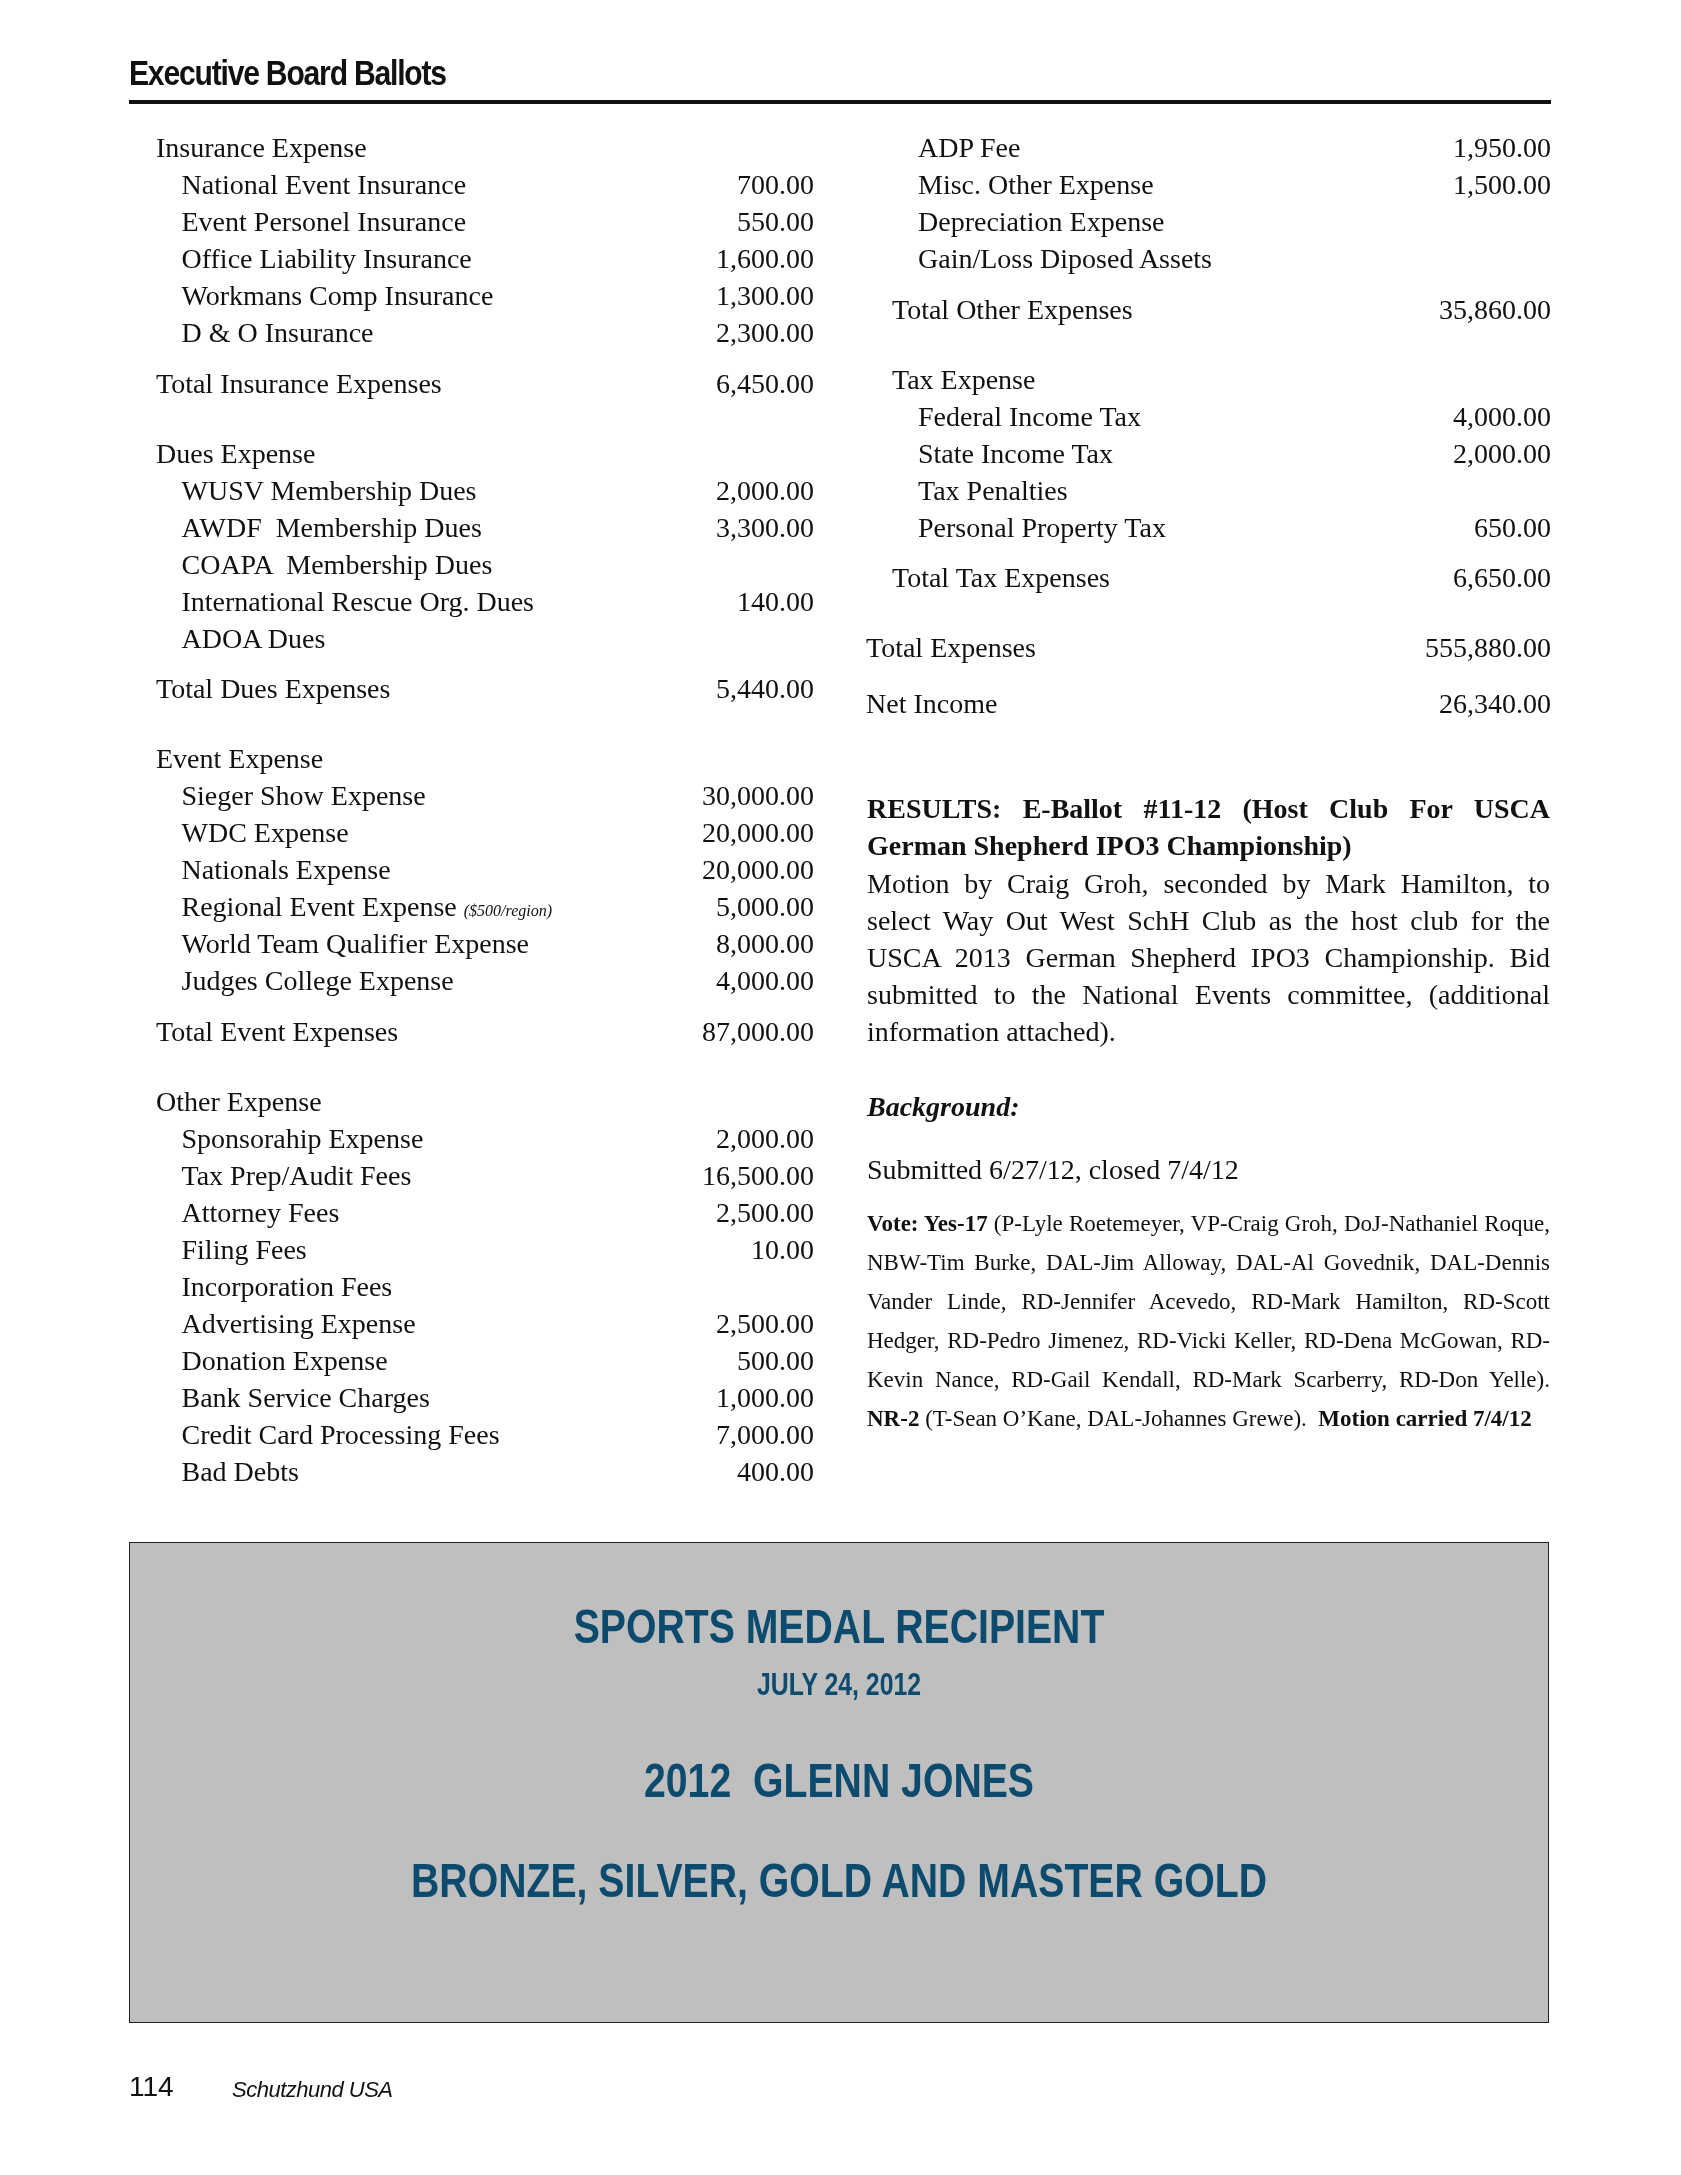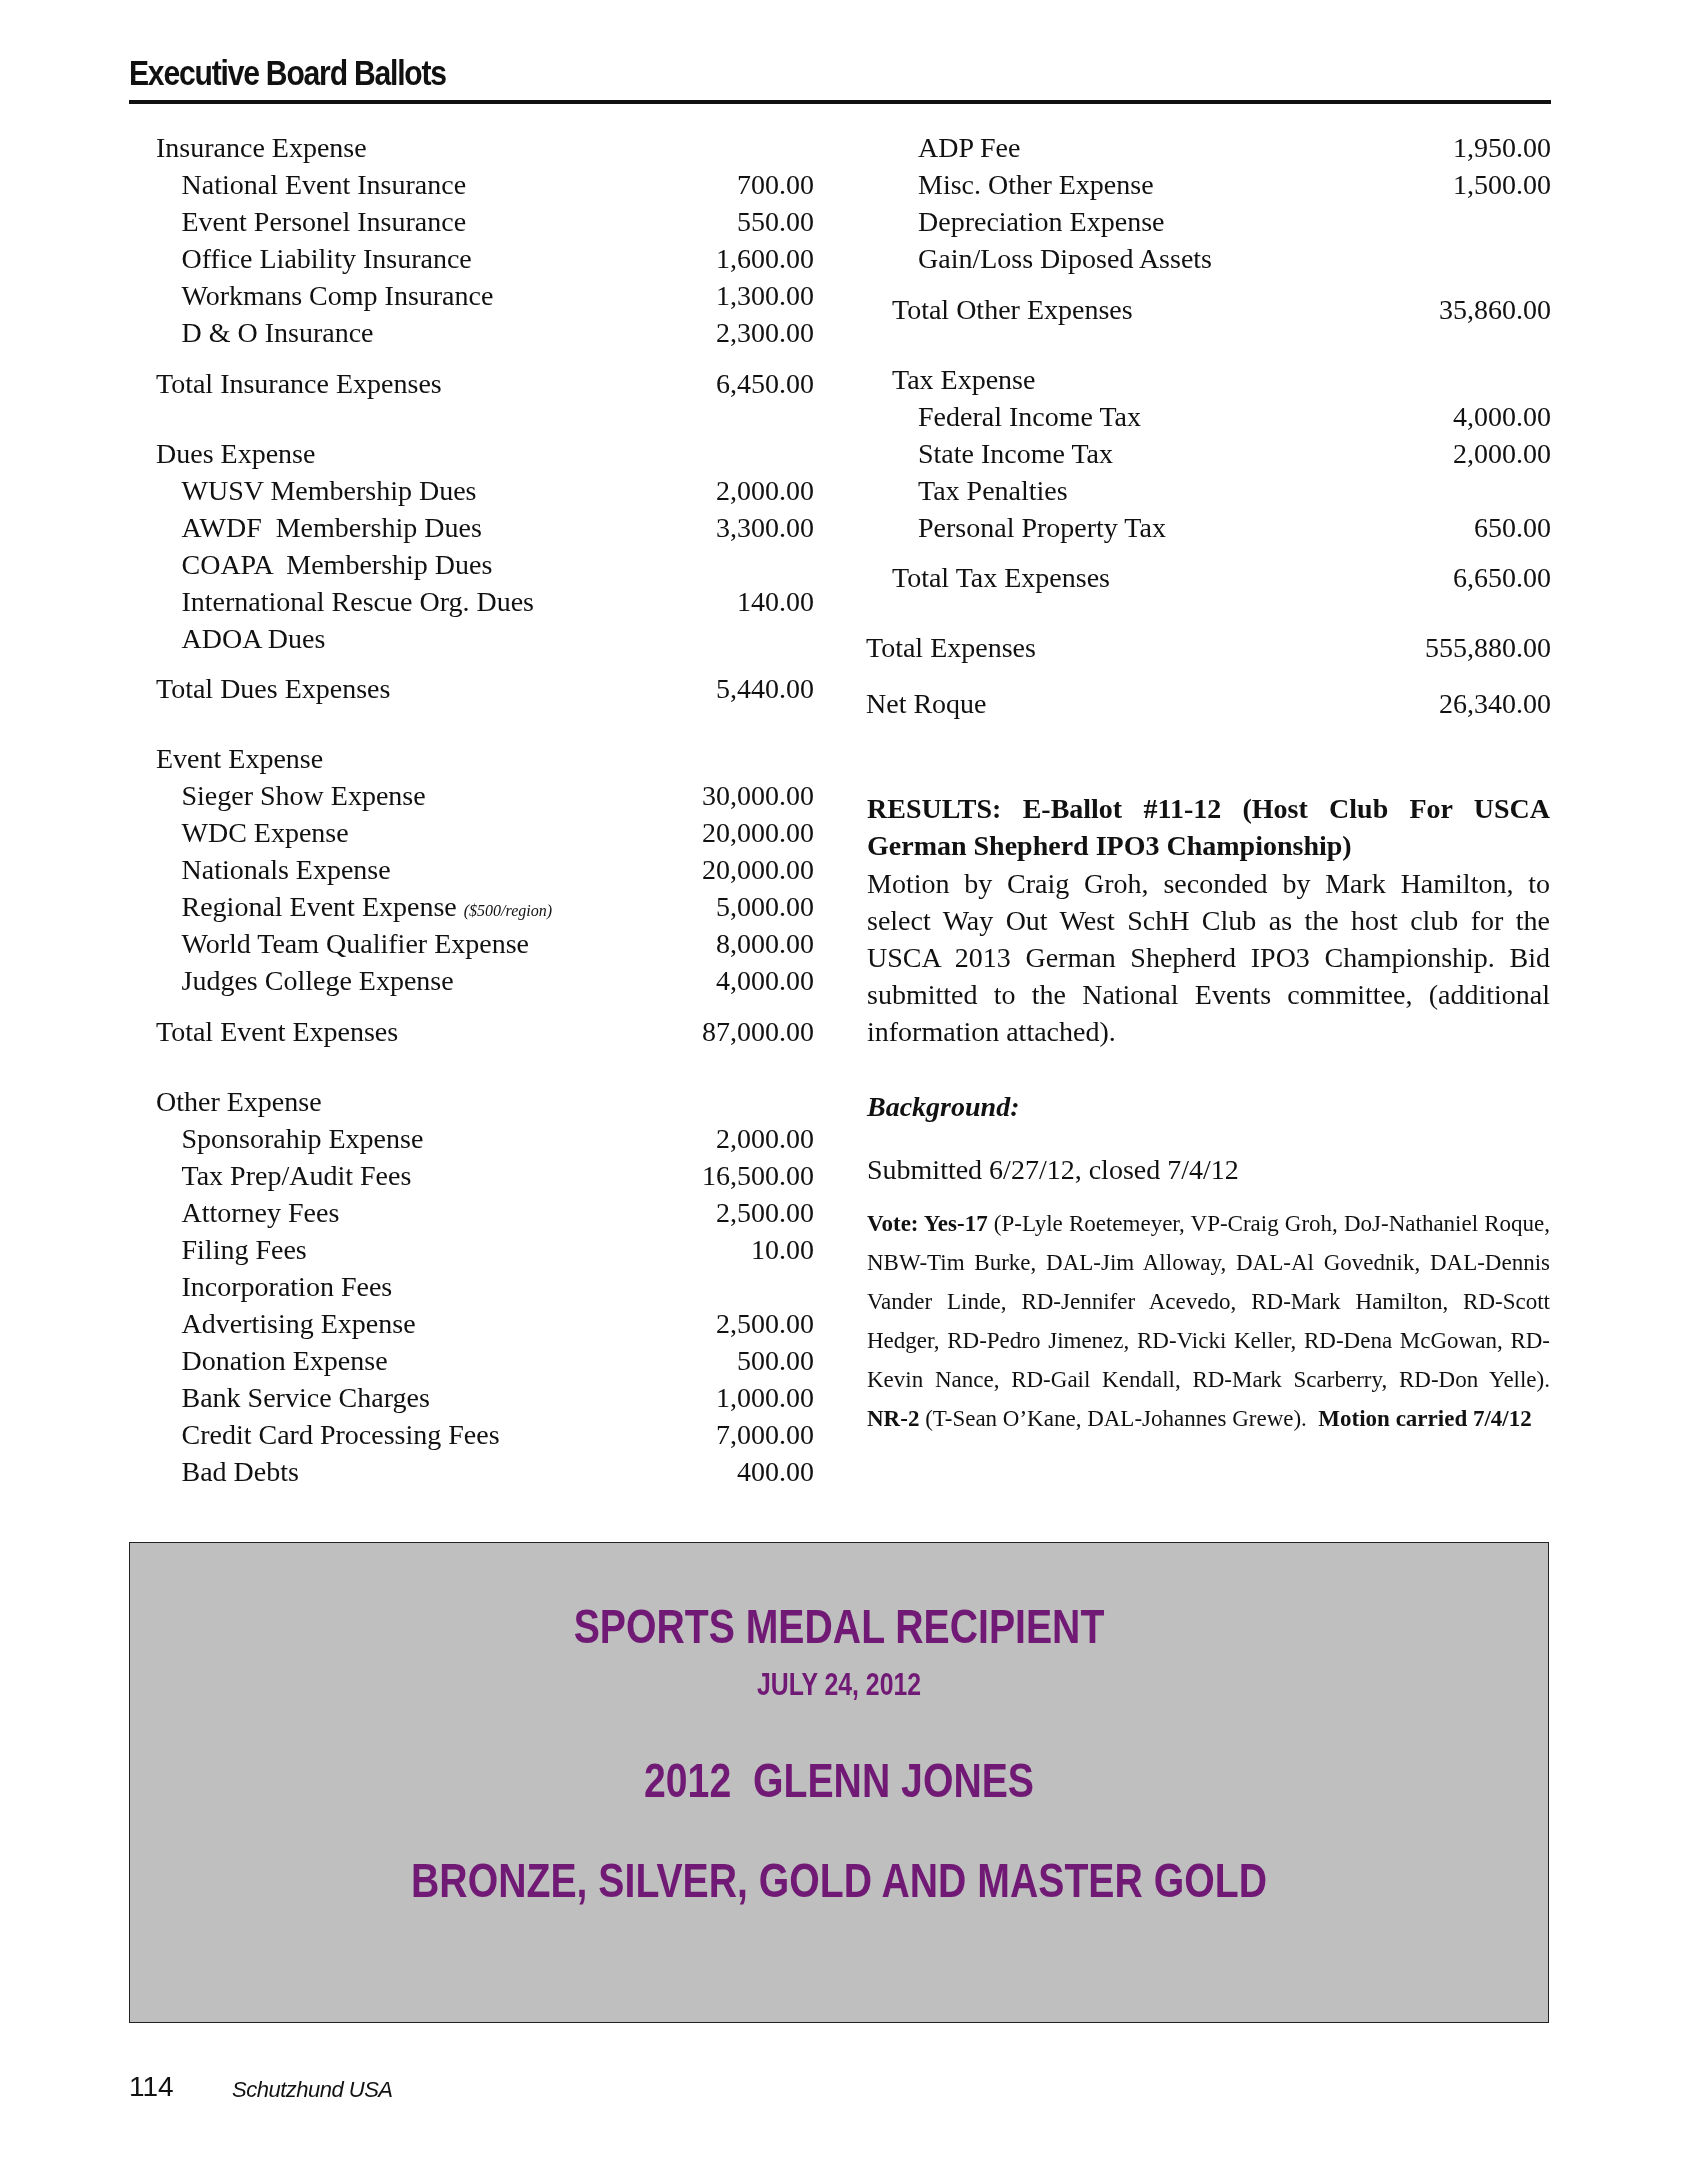--- a/index.html
+++ b/index.html
@@ -27,21 +27,21 @@
   #right-col .row.heading .lbl { left:26px; }
   #right-col .row.total.sub .lbl { left:26px; }
 
   #ballot { position:absolute; left:866px; top:789px; width:685px; font-family:"Liberation Serif", serif; font-size:28px; line-height:37px; text-align:justify; }
   #ballot p { margin:1px; }
   #ballot .b { font-weight:bold; }
   #ballot .it { font-style:italic; font-weight:bold; }
   #ballot .sp { height:36px; }
   #vote { font-size:23px; line-height:39px; text-align:justify; margin-top:16.4px !important; }
 
-  #medal-box { position:absolute; left:129px; top:1542px; width:1418px; height:479px; background:#bfbfbf; border:1.8px solid #222; box-sizing:content-box; text-align:center; font-family:"Liberation Sans", "DejaVu Sans", sans-serif; font-weight:bold; color:#701a75; }
+  #medal-box { position:absolute; left:129px; top:1542px; width:1418px; height:479px; background:#bfbfbf; border:1.8px solid #222; box-sizing:content-box; text-align:center; font-family:"Liberation Sans", "DejaVu Sans", sans-serif; font-weight:bold; color:#0c4a6e; }
   #medal-box div { position:absolute; left:0; right:0; transform:scaleX(0.8); }
   #medal-title { top:55px; font-size:49px; }
   #medal-date { top:124px; font-size:31px; }
   #medal-name { top:209px; font-size:49px; }
   #medal-levels { top:309px; font-size:49px; }
 
   #page-number { position:absolute; left:129px; top:2071px; font-family:"Liberation Sans", sans-serif; font-size:28px; }
   #publication { position:absolute; left:232px; top:2077px; font-family:"Liberation Sans", sans-serif; font-style:italic; font-size:22px; letter-spacing:-0.5px; }
 </style>
 </head>
@@ -233,21 +233,21 @@
       <span class="lbl">Total Tax Expenses</span>
       <span class="val">6,650.00</span>
     </div>
   <div class="gap"></div>
 
   <div class="row total" style="margin-top:0">
       <span class="lbl">Total Expenses</span>
       <span class="val">555,880.00</span>
     </div>
   <div class="row total" style="margin-top:19px">
-      <span class="lbl">Net Roque</span>
+      <span class="lbl">Net Income</span>
       <span class="val">26,340.00</span>
     </div>
 </div>
 
 <div id="ballot">
   <p class="b">RESULTS: E-Ballot #11-12 (Host Club For USCA German Shepherd IPO3 Championship)</p>
   <p>Motion by Craig Groh, seconded by Mark Hamilton, to select Way Out West SchH Club as the host club for the USCA 2013 German Shepherd IPO3 Championship. Bid submitted to the National Events committee, (additional information attached).</p>
   <div class="sp"></div>
   <p class="it" style="font-weight:bold">Background:</p>
   <div class="sp" style="height:23.6px"></div>

